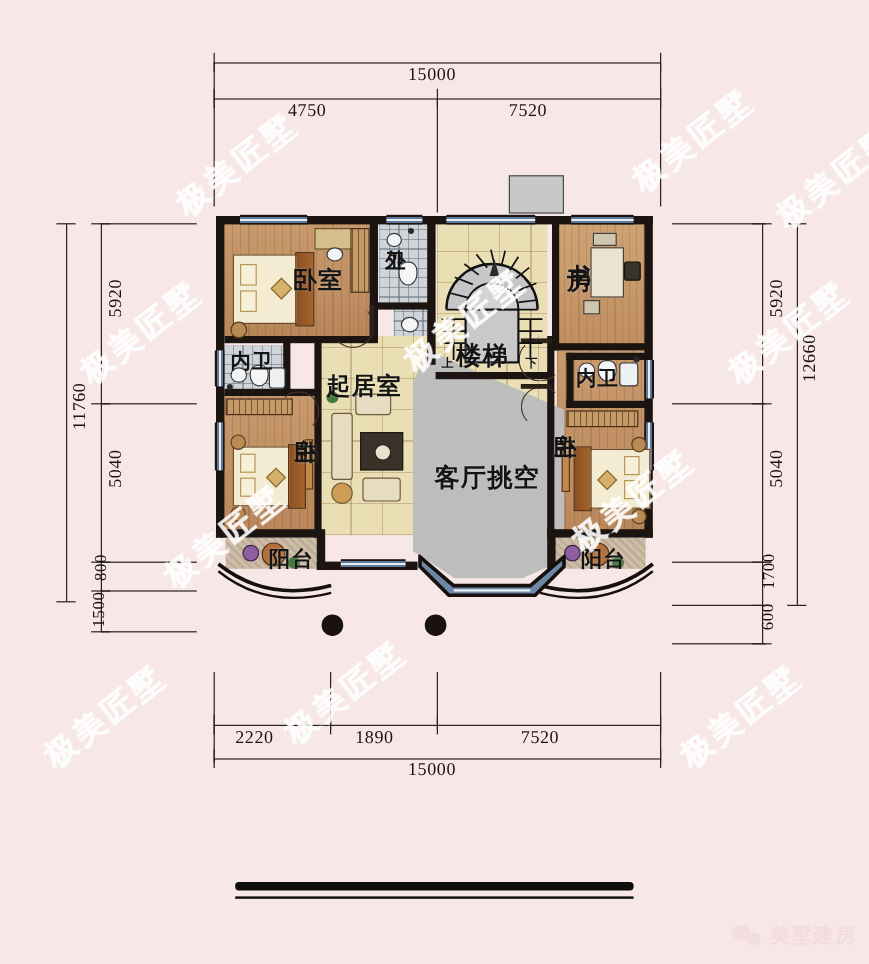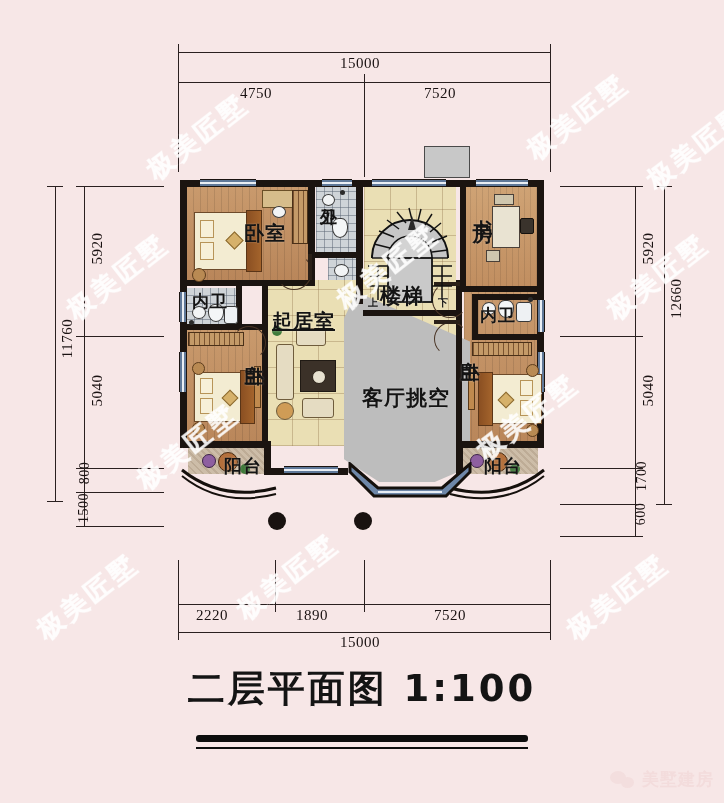--- a/index.html
+++ b/index.html
@@ -416,31 +416,28 @@
 
     <div class="col" style="left:92px;top:336px;width:18px;height:18px;"></div>
     <div class="col" style="left:178px;top:336px;width:18px;height:18px;"></div>
 
     <div class="rlabel" style="left:68px;top:44px;font-size:20px;">卧室</div>
     <div class="rlabel vert" style="left:142px;top:18px;font-size:17px;">外卫</div>
     <div class="rlabel" style="left:204px;top:106px;font-size:21px;">楼梯</div>
     <div class="rlabel vert" style="left:294px;top:28px;font-size:20px;">书房</div>
     <div class="rlabel" style="left:16px;top:114px;font-size:17px;">内卫</div>
     <div class="rlabel" style="left:304px;top:128px;font-size:17px;">内卫</div>
-    <div class="rlabel" style="left:96px;top:132px;font-size:20px;text-decoration:underline;">起居室</div>
+    <div class="rlabel" style="left:96px;top:132px;font-size:20px;">起居室</div>
     <div class="rlabel vert" style="left:66px;top:174px;font-size:19px;">主卧</div>
     <div class="rlabel vert" style="left:282px;top:170px;font-size:19px;">主卧</div>
     <div class="rlabel" style="left:186px;top:208px;font-size:21px;">客厅挑空</div>
     <div class="rlabel" style="left:48px;top:278px;font-size:18px;">阳台</div>
     <div class="rlabel" style="left:308px;top:278px;font-size:18px;">阳台</div>
   </div>
 
-  <div id="title-wrap">
-    <span id="title-txt">二层平面图  1:100</span>
-  </div>
   <div class="rule-thick"></div>
   <div class="rule-thin"></div>
 
   <div id="wm-layer">
       <div class="wm" style="left: 140px; top: 160px;">极美匠墅</div>
       <div class="wm" style="left: 520px; top: 140px;">极美匠墅</div>
       <div class="wm" style="left: 330px; top: 290px;">极美匠墅</div>
       <div class="wm" style="left: 130px; top: 470px;">极美匠墅</div>
       <div class="wm" style="left: 470px; top: 440px;">极美匠墅</div>
       <div class="wm" style="left: 60px; top: 300px;">极美匠墅</div>

